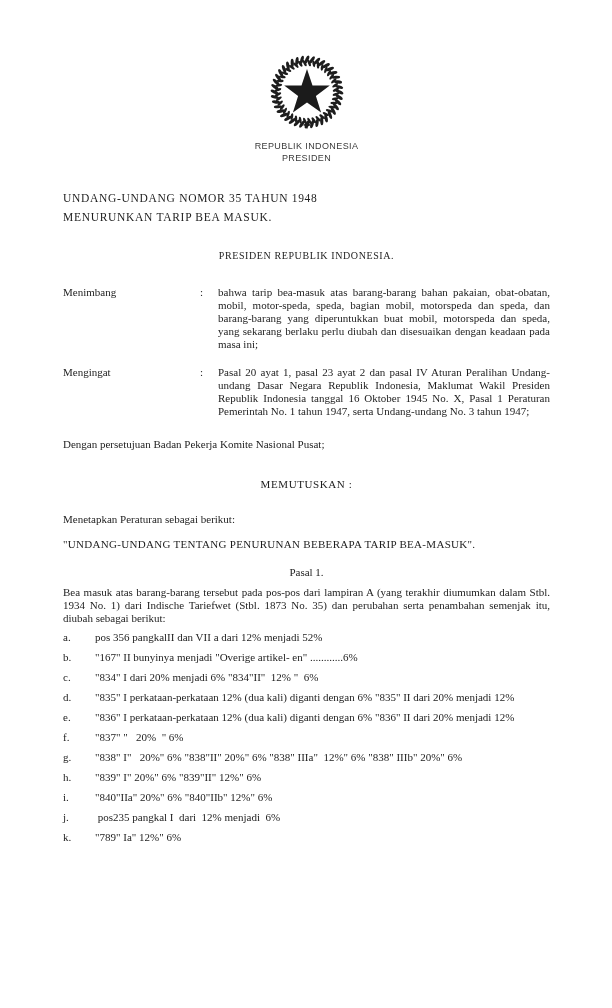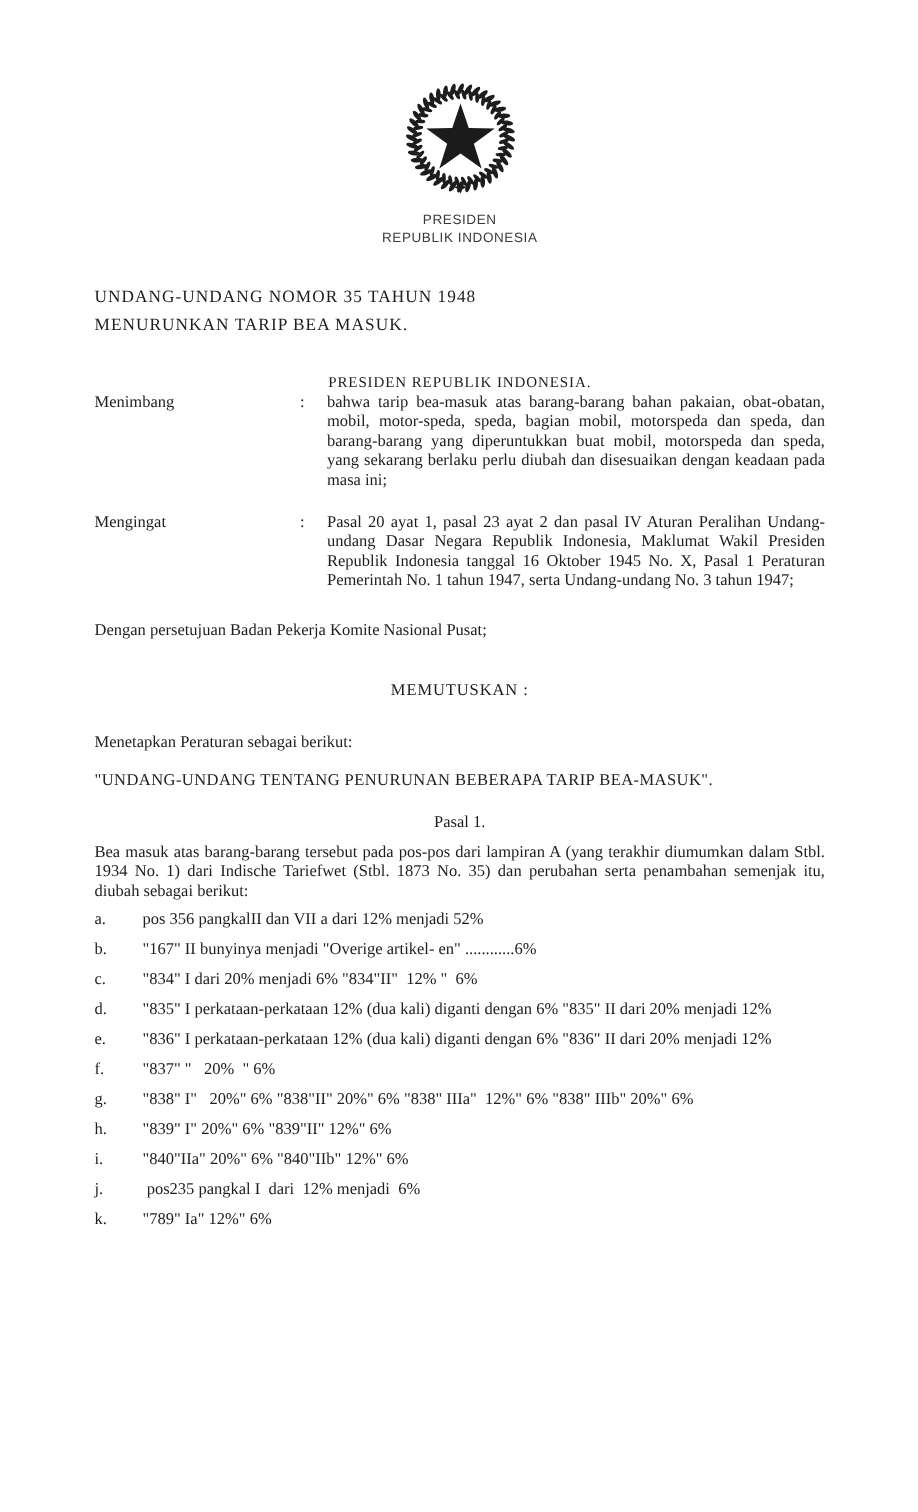--- a/index.html
+++ b/index.html
@@ -16,21 +16,21 @@
   }
   .logo-wrap{width:80px;height:80px;margin:52px auto 0;}
   .agency{
     margin-top:8px;text-align:center;
     font-family:"Liberation Sans", sans-serif;
     font-size:9px;line-height:12px;color:#3a3a3a;letter-spacing:.4px;
   }
   .title-block{margin-top:28px;text-align:left;font-size:11.5px;letter-spacing:.7px;}
   .title-block div{margin-bottom:6px;}
   .subject{margin-top:25px;text-align:center;font-size:10px;letter-spacing:.6px;}
-  .preamble-row{display:flex;}
+  .preamble-row{display:flex;margin-top:24px;}
   .preamble-row.second{margin-top:15px;}
   .p-label{width:137px;flex:none;}
   .p-colon{width:18px;flex:none;}
   .p-text{flex:1;text-align:justify;}
   .agreement{margin-top:20px;}
   .memutuskan{margin-top:27px;text-align:center;letter-spacing:.6px;}
   .menetapkan{margin-top:22px;}
   .law-title{margin-top:12px;letter-spacing:.3px;}
   .pasal-heading{margin-top:15px;text-align:center;}
   .pasal-intro{margin-top:7px;text-align:justify;}
@@ -125,22 +125,22 @@
         <ellipse cx="40" cy="7.5" rx="1.6" ry="4.2" fill="#1d1d1d" transform="rotate(333 40 40) rotate(25 40 7.5)"></ellipse>
         <ellipse cx="40" cy="11" rx="1.3" ry="3.4" fill="#1d1d1d" transform="rotate(337.5 40 40) rotate(-22 40 11)"></ellipse>
         <ellipse cx="40" cy="7.5" rx="1.6" ry="4.2" fill="#1d1d1d" transform="rotate(342 40 40) rotate(25 40 7.5)"></ellipse>
         <ellipse cx="40" cy="11" rx="1.3" ry="3.4" fill="#1d1d1d" transform="rotate(346.5 40 40) rotate(-22 40 11)"></ellipse>
         <ellipse cx="40" cy="7.5" rx="1.6" ry="4.2" fill="#1d1d1d" transform="rotate(351 40 40) rotate(25 40 7.5)"></ellipse>
         <ellipse cx="40" cy="11" rx="1.3" ry="3.4" fill="#1d1d1d" transform="rotate(355.5 40 40) rotate(-22 40 11)"></ellipse>
       </svg>
   </div>
 
   <div class="agency">
+    <div>REPUBLIK INDONESIA</div>
     <div>PRESIDEN</div>
-    <div>REPUBLIK INDONESIA</div>
   </div>
 
   <div class="title-block">
     <div>UNDANG-UNDANG NOMOR 35 TAHUN 1948</div>
     <div>MENURUNKAN TARIP BEA MASUK.</div>
   </div>
 
   <div class="subject">PRESIDEN REPUBLIK INDONESIA.</div>
 
   <div class="preamble-row">

